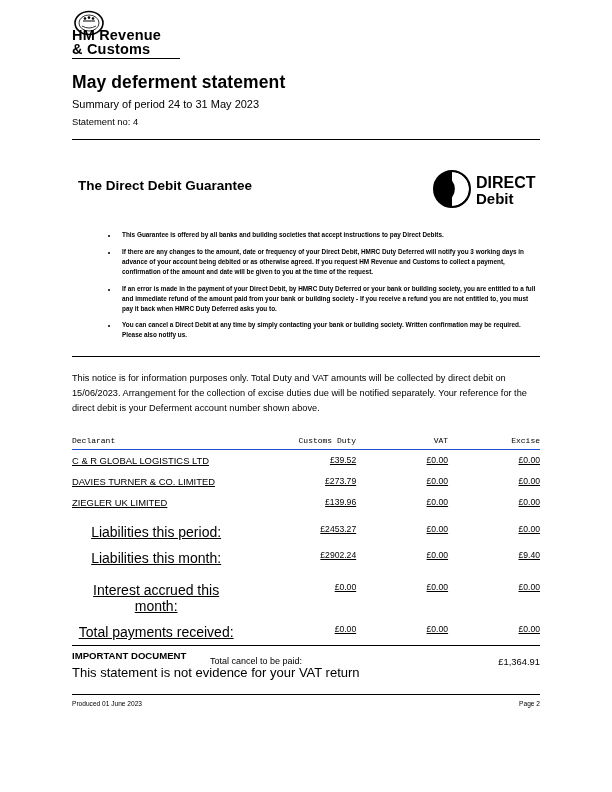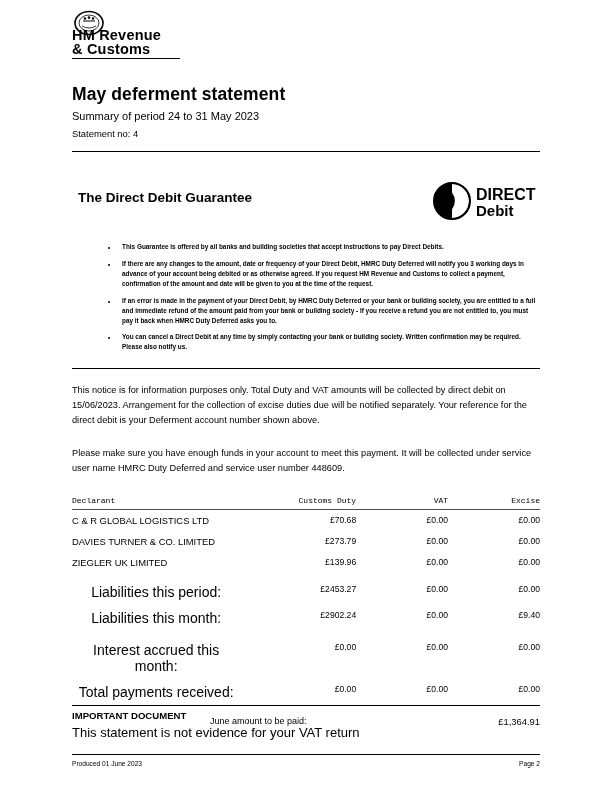--- a/index.html
+++ b/index.html
@@ -19,21 +19,20 @@
     position: relative;
     width: 612px;
     height: 792px;
     box-sizing: border-box;
     padding: 0 72px;
   }
 
   
   .hmrc-block {
     position: relative;
-    padding-top: 12px;
     height: 50px;
   }
   .crown {
     position: absolute;
     left: 0;
     top: 10px;
     width: 34px;
     height: 26px;
   }
   .crown svg { display: block; }
@@ -142,20 +141,21 @@
     font-family: Liberation Mono, monospace;
   }
   .dec-table th.left {
     text-align: left;
   }
   .dec-table td {
     padding: 5px 0;
     text-align: right;
     font-size: 8.6px;
     vertical-align: top;
+    text-decoration: underline;
   }
   .dec-table td.left {
     text-align: left;
     font-size: 9.4px;
   }
   .dec-table tr.summary td.left {
     text-align: center;
     font-size: 14px;
     padding-right: 24px;
   }
@@ -255,35 +255,34 @@
   <ul class="guarantee-list">
     <li>This Guarantee is offered by all banks and building societies that accept instructions to pay Direct Debits.</li>
     <li>If there are any changes to the amount, date or frequency of your Direct Debit, HMRC Duty Deferred will notify you 3 working days in advance of your account being debited or as otherwise agreed. If you request HM Revenue and Customs to collect a payment, confirmation of the amount and date will be given to you at the time of the request.</li>
     <li>If an error is made in the payment of your Direct Debit, by HMRC Duty Deferred or your bank or building society, you are entitled to a full and immediate refund of the amount paid from your bank or building society - If you receive a refund you are not entitled to, you must pay it back when HMRC Duty Deferred asks you to.</li>
     <li>You can cancel a Direct Debit at any time by simply contacting your bank or building society. Written confirmation may be required. Please also notify us.</li>
   </ul>
 
   <div class="hr-2"></div>
 
   <div class="notice">This notice is for information purposes only. Total Duty and VAT amounts will be collected by direct debit on 15/06/2023. Arrangement for the collection of excise duties due will be notified separately. Your reference for the direct debit is your Deferment account number shown above.</div>
-  <div class="notice second">Please make sure you have enough funds in your account to meet this payment. It will be collected under service user name HMRC Duty Deferred and service user number 448609.</div>
 
   <table class="dec-table">
     <thead>
       <tr>
         <th class="left col-name">Declarant</th>
         <th class="col-num">Customs Duty</th>
         <th class="col-num">VAT</th>
         <th class="col-num">Excise</th>
       </tr>
     </thead>
     <tbody>
       <tr>
         <td class="left">C &amp; R GLOBAL LOGISTICS LTD</td>
-        <td>£70.68</td>
+        <td>£39.52</td>
         <td>£0.00</td>
         <td>£0.00</td>
       </tr>
       <tr>
         <td class="left">DAVIES TURNER &amp; CO. LIMITED</td>
         <td>£273.79</td>
         <td>£0.00</td>
         <td>£0.00</td>
       </tr>
       <tr>
@@ -325,21 +324,21 @@
       <tr class="total-sep">
           <td colspan="4"></td>
         </tr>
     </tbody>
   </table>
 
   <div class="bottom-block">
     <div class="important">IMPORTANT DOCUMENT</div>
     <div class="not-evidence">This statement is not evidence for your VAT return</div>
     <div class="total-line">
-      <span>June amount to be paid:</span>
+      <span>Total cancel to be paid:</span>
       <span class="amount">£1,364.91</span>
     </div>
   </div>
 
   <div class="hr-foot"></div>
   <div class="footer">
     <span>Produced 01 June 2023</span>
     <span>Page 2</span>
   </div>
 

